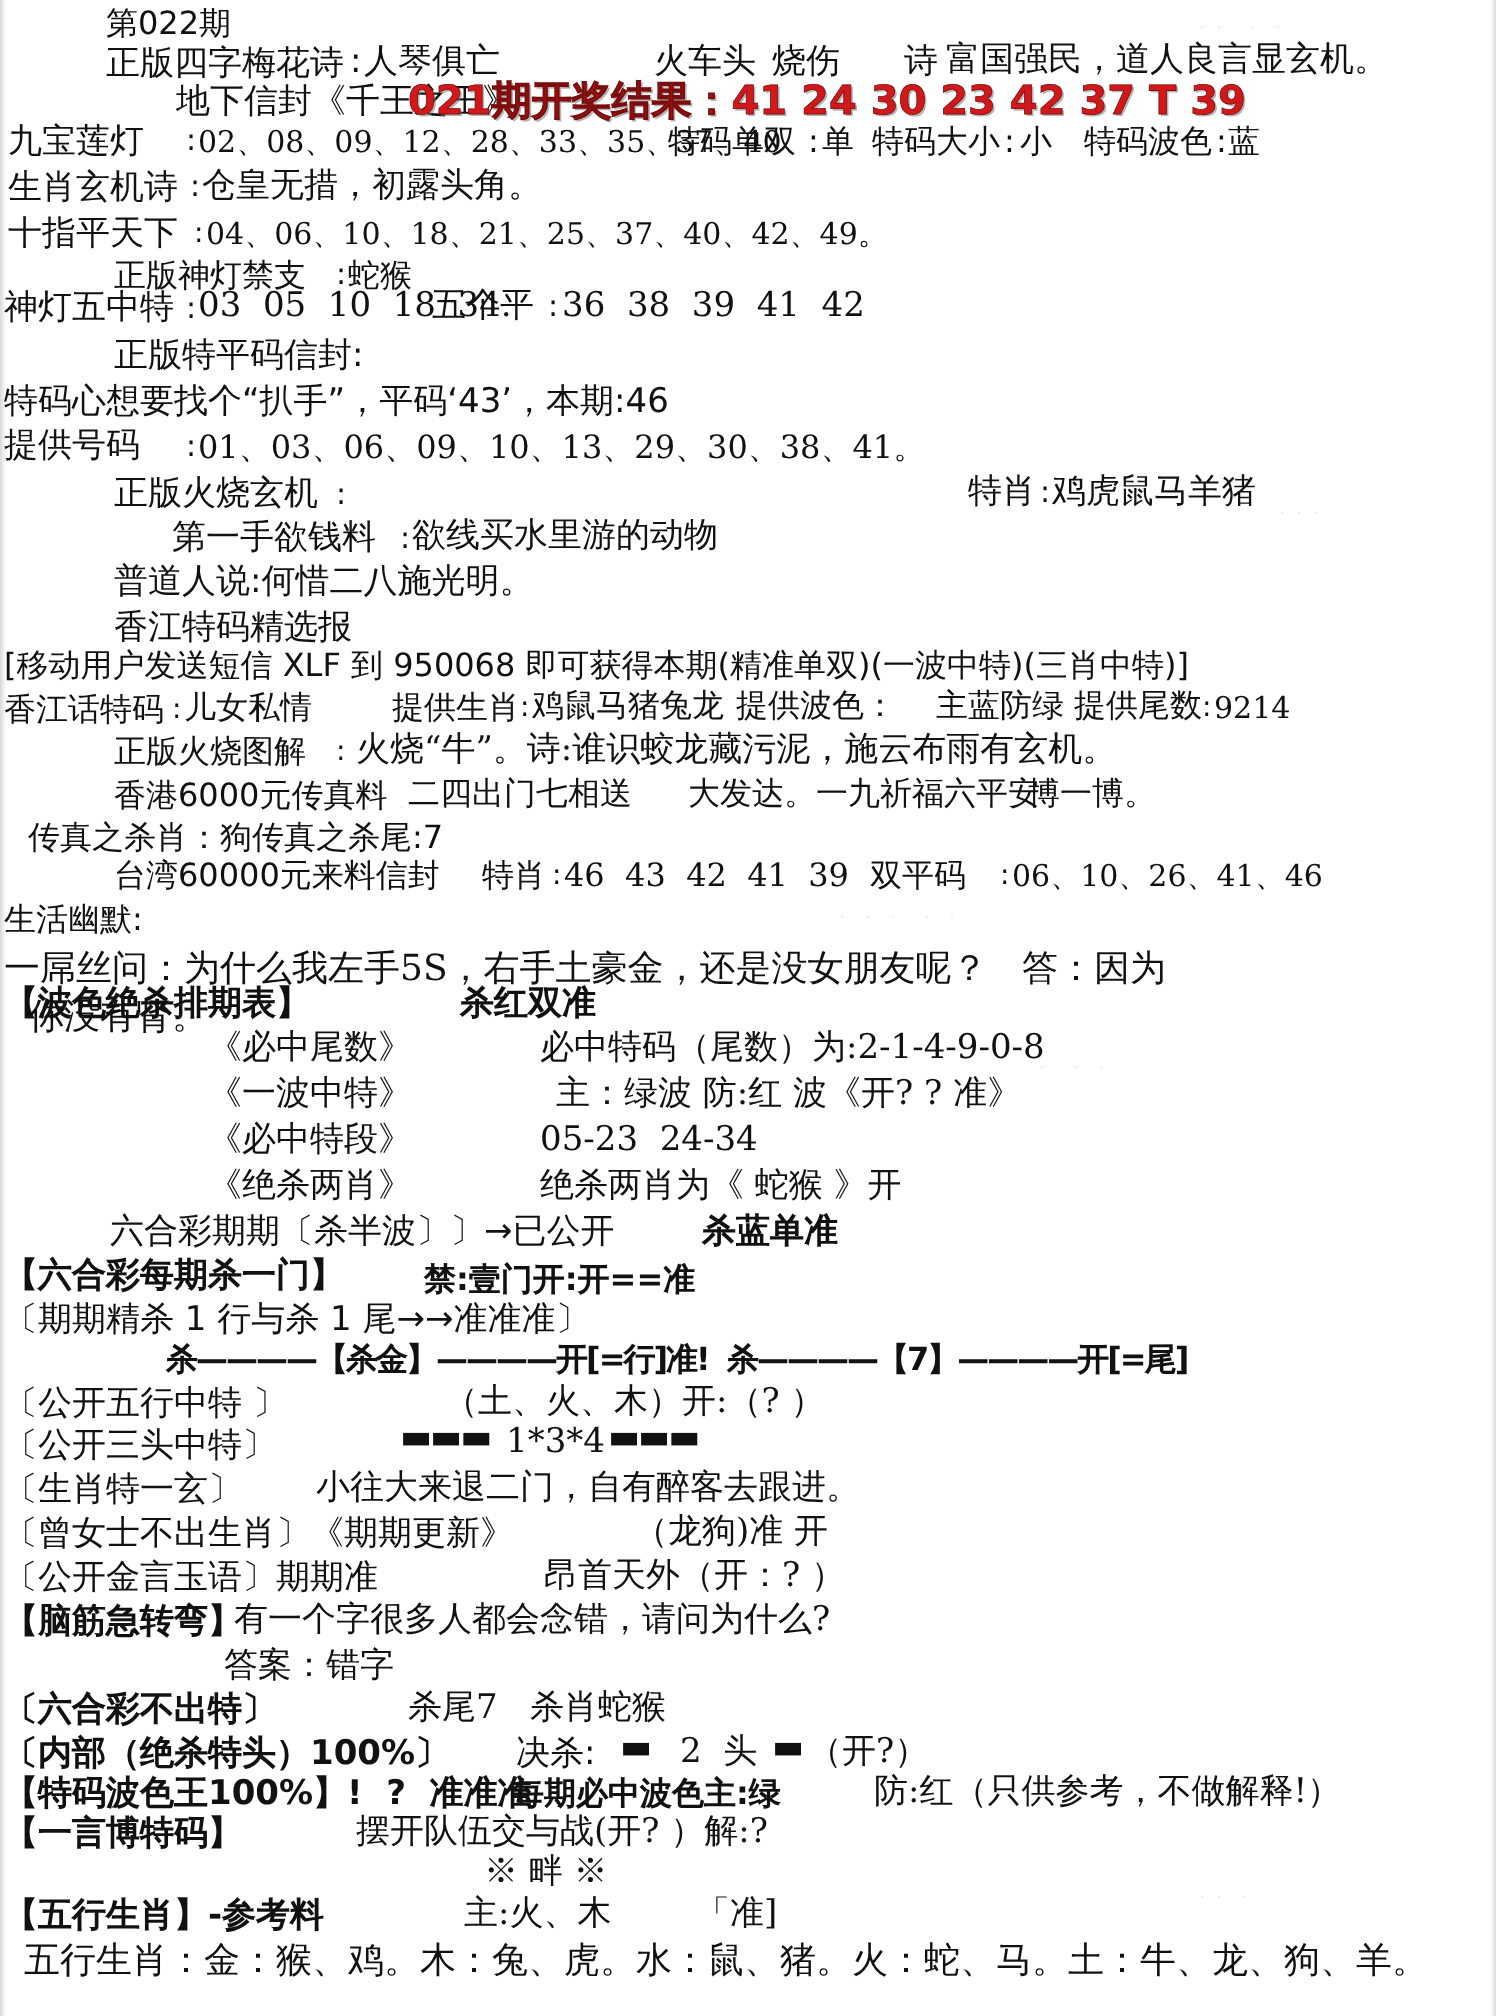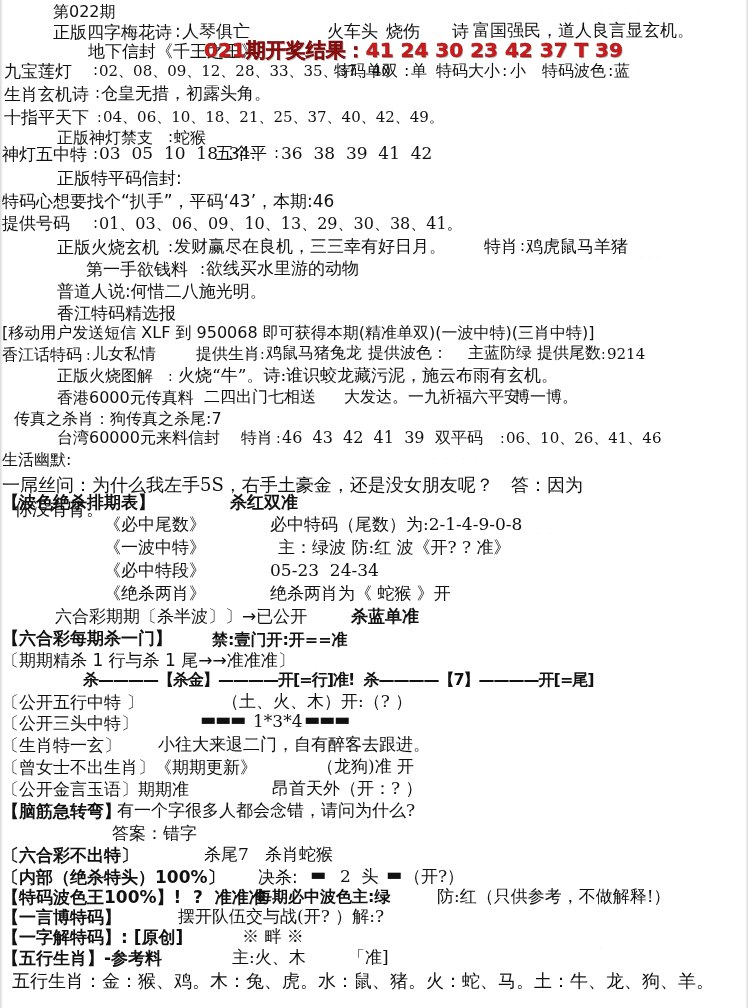--- a/index.html
+++ b/index.html
@@ -126,21 +126,20 @@
   <div class="ln" style="left:57px; top:170px; font-size:17px;">正版特平码信封:</div>
 
   <div class="ln" style="left:2px; top:193px; font-size:17px;">特码心想要找个“扒手”，平码‘43’，本期:46</div>
 
   <div class="ln" style="left:2px; top:215px; font-size:17px;">提供号码</div>
   <div class="ln" style="left:93px; top:216px; font-size:15px;">:</div>
   <div class="ln serif" style="left:99px; top:216px; font-size:16px;">01、03、06、09、10、13、29、30、38、41。</div>
 
   <div class="ln" style="left:57px; top:239px; font-size:17px;">正版火烧玄机</div>
   <div class="ln" style="left:168px; top:240px; font-size:15px;">:</div>
-  <div class="ln serif" style="left:174px; top:238px; font-size:17px;">发财赢尽在良机，三三幸有好日月。</div>
   <div class="ln" style="left:484px; top:238px; font-size:17px;">特肖</div>
   <div class="ln" style="left:520px; top:239px; font-size:15px;">:</div>
   <div class="ln serif" style="left:526px; top:238px; font-size:17px;">鸡虎鼠马羊猪</div>
 
   <div class="ln" style="left:86px; top:261px; font-size:17px;">第一手欲钱料</div>
   <div class="ln" style="left:200px; top:262px; font-size:15px;">:</div>
   <div class="ln serif" style="left:206px; top:260px; font-size:17px;">欲线买水里游的动物</div>
 
   <div class="ln" style="left:57px; top:283px; font-size:17px;">普道人说:何惜二八施光明。</div>
   <div class="ln" style="left:57px; top:305px; font-size:17px;font-family:Liberation Serif, serif;">香江特码精选报</div>
@@ -238,21 +237,20 @@
   <div class="ln bold blk" style="left:386px; top:866px; font-size:17px; letter-spacing:-1px;">▬</div>
   <div class="ln serif" style="left:404px; top:868px; font-size:17px;">（开?）</div>
 
   <div class="ln bold" style="left:2px; top:889px; font-size:17px;">【特码波色王100%】!  ?  准准准</div>
   <div class="ln bold" style="left:256px; top:889px; font-size:16px;">每期必中波色主:绿</div>
   <div class="ln serif" style="left:437px; top:888px; font-size:17px;">防:红（只供参考，不做解释!）</div>
 
   <div class="ln bold" style="left:2px; top:909px; font-size:17px;">【一言博特码】</div>
   <div class="ln serif" style="left:178px; top:908px; font-size:17px;">摆开队伍交与战(开? ）解:?</div>
 
-  <div class="ln bold" style="left:2px; top:929px; font-size:17px;">【一字解特码】: [原创]</div>
   <div class="ln serif" style="left:242px; top:928px; font-size:17px;">※ 畔 ※</div>
 
   <div class="ln bold" style="left:2px; top:950px; font-size:17px;">【五行生肖】-参考料</div>
   <div class="ln serif" style="left:232px; top:949px; font-size:17px;">主:火、木</div>
   <div class="ln serif" style="left:348px; top:949px; font-size:17px;">「准]</div>
 
   <div class="ln serif" style="left:12px; top:972px; font-size:18px;">五行生肖：金：猴、鸡。木：兔、虎。水：鼠、猪。火：蛇、马。土：牛、龙、狗、羊。</div>
 
   <div class="speck" style="left:600px; top:10px;">· ·   ·  ·</div>
   <div class="speck" style="left:640px; top:253px;">· · ·</div>

